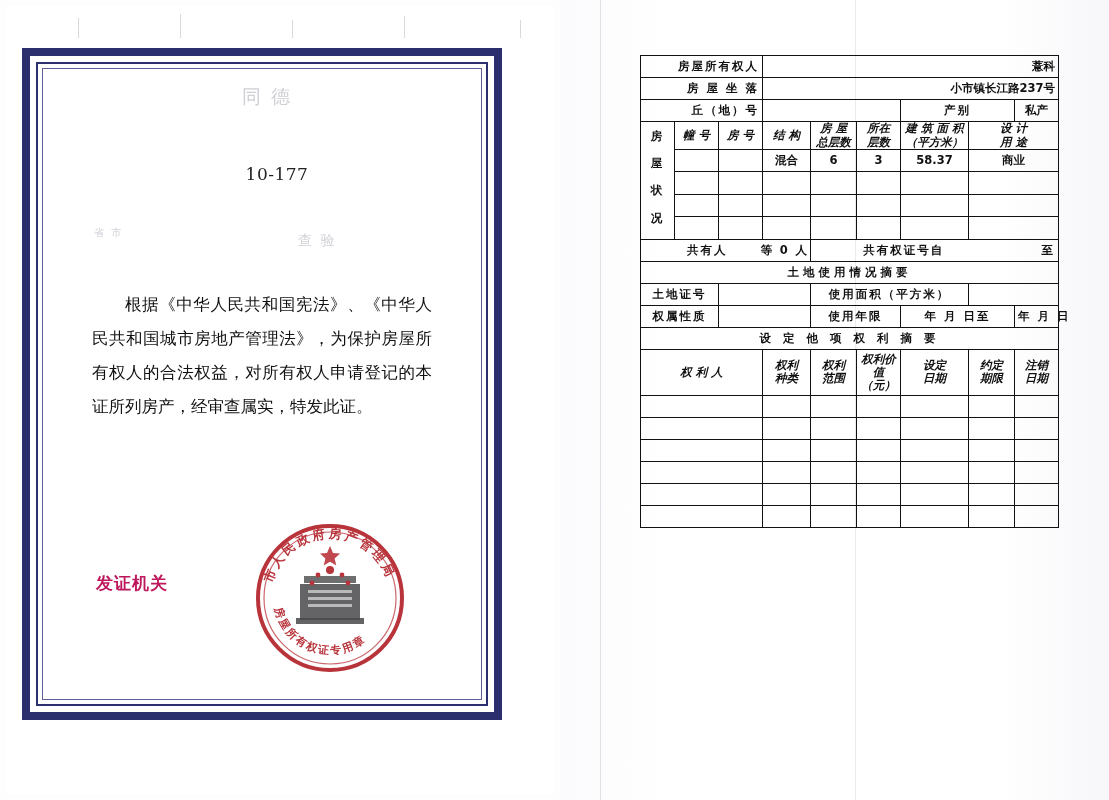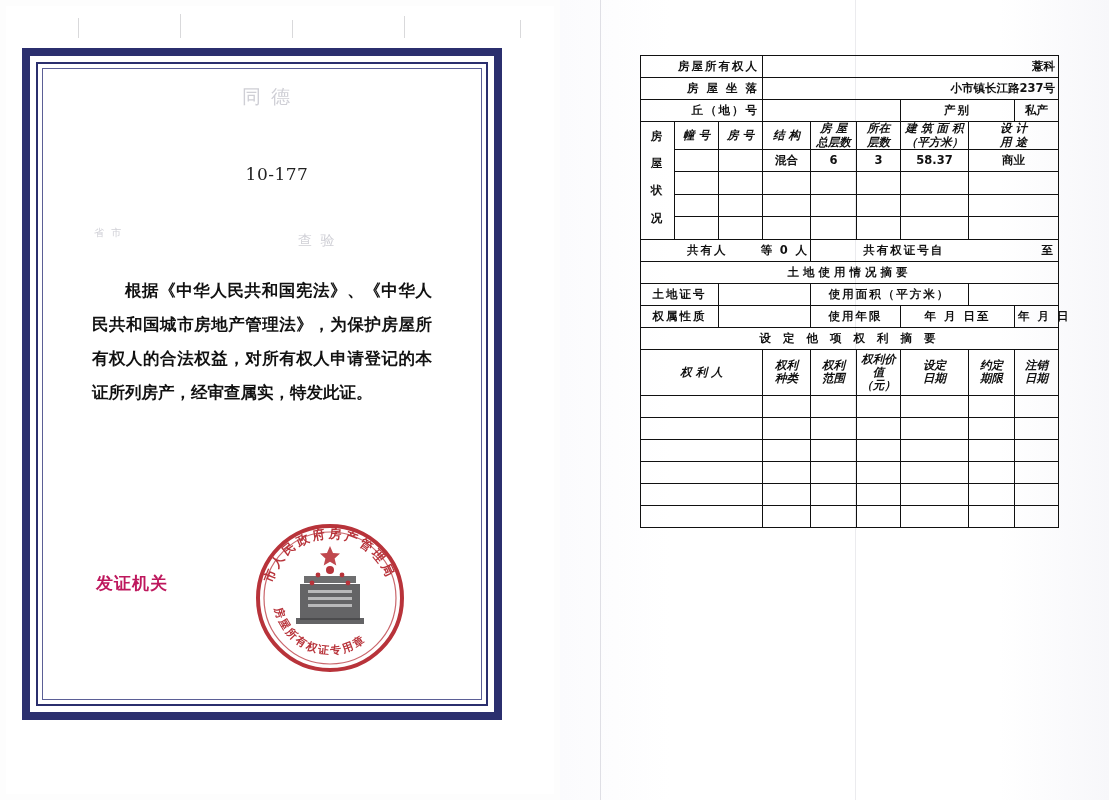--- a/index.html
+++ b/index.html
@@ -153,29 +153,29 @@
     color: #a8a8b4;
     opacity: .55;
     font-size: 19px;
     font-family: "DejaVu Serif", "Liberation Serif", serif;
     letter-spacing: 2px;
   }
 
   #cert-paragraph {
     position: absolute;
     left: 46px;
-    top: 202px;
+    top: 216px;
     width: 340px;
     font-family: "DejaVu Sans", "Liberation Sans", sans-serif;
     font-size: 16.5px;
     line-height: 34px;
     color: #111;
     text-align: justify;
     text-indent: 33px;
-    font-weight: 700;
+    font-weight: 400;
   }
 
   #issuer-row {
     position: absolute;
     left: 50px;
     top: 500px;
     font-size: 17px;
     font-weight: 700;
     letter-spacing: 1px;
     color: #be185d;

